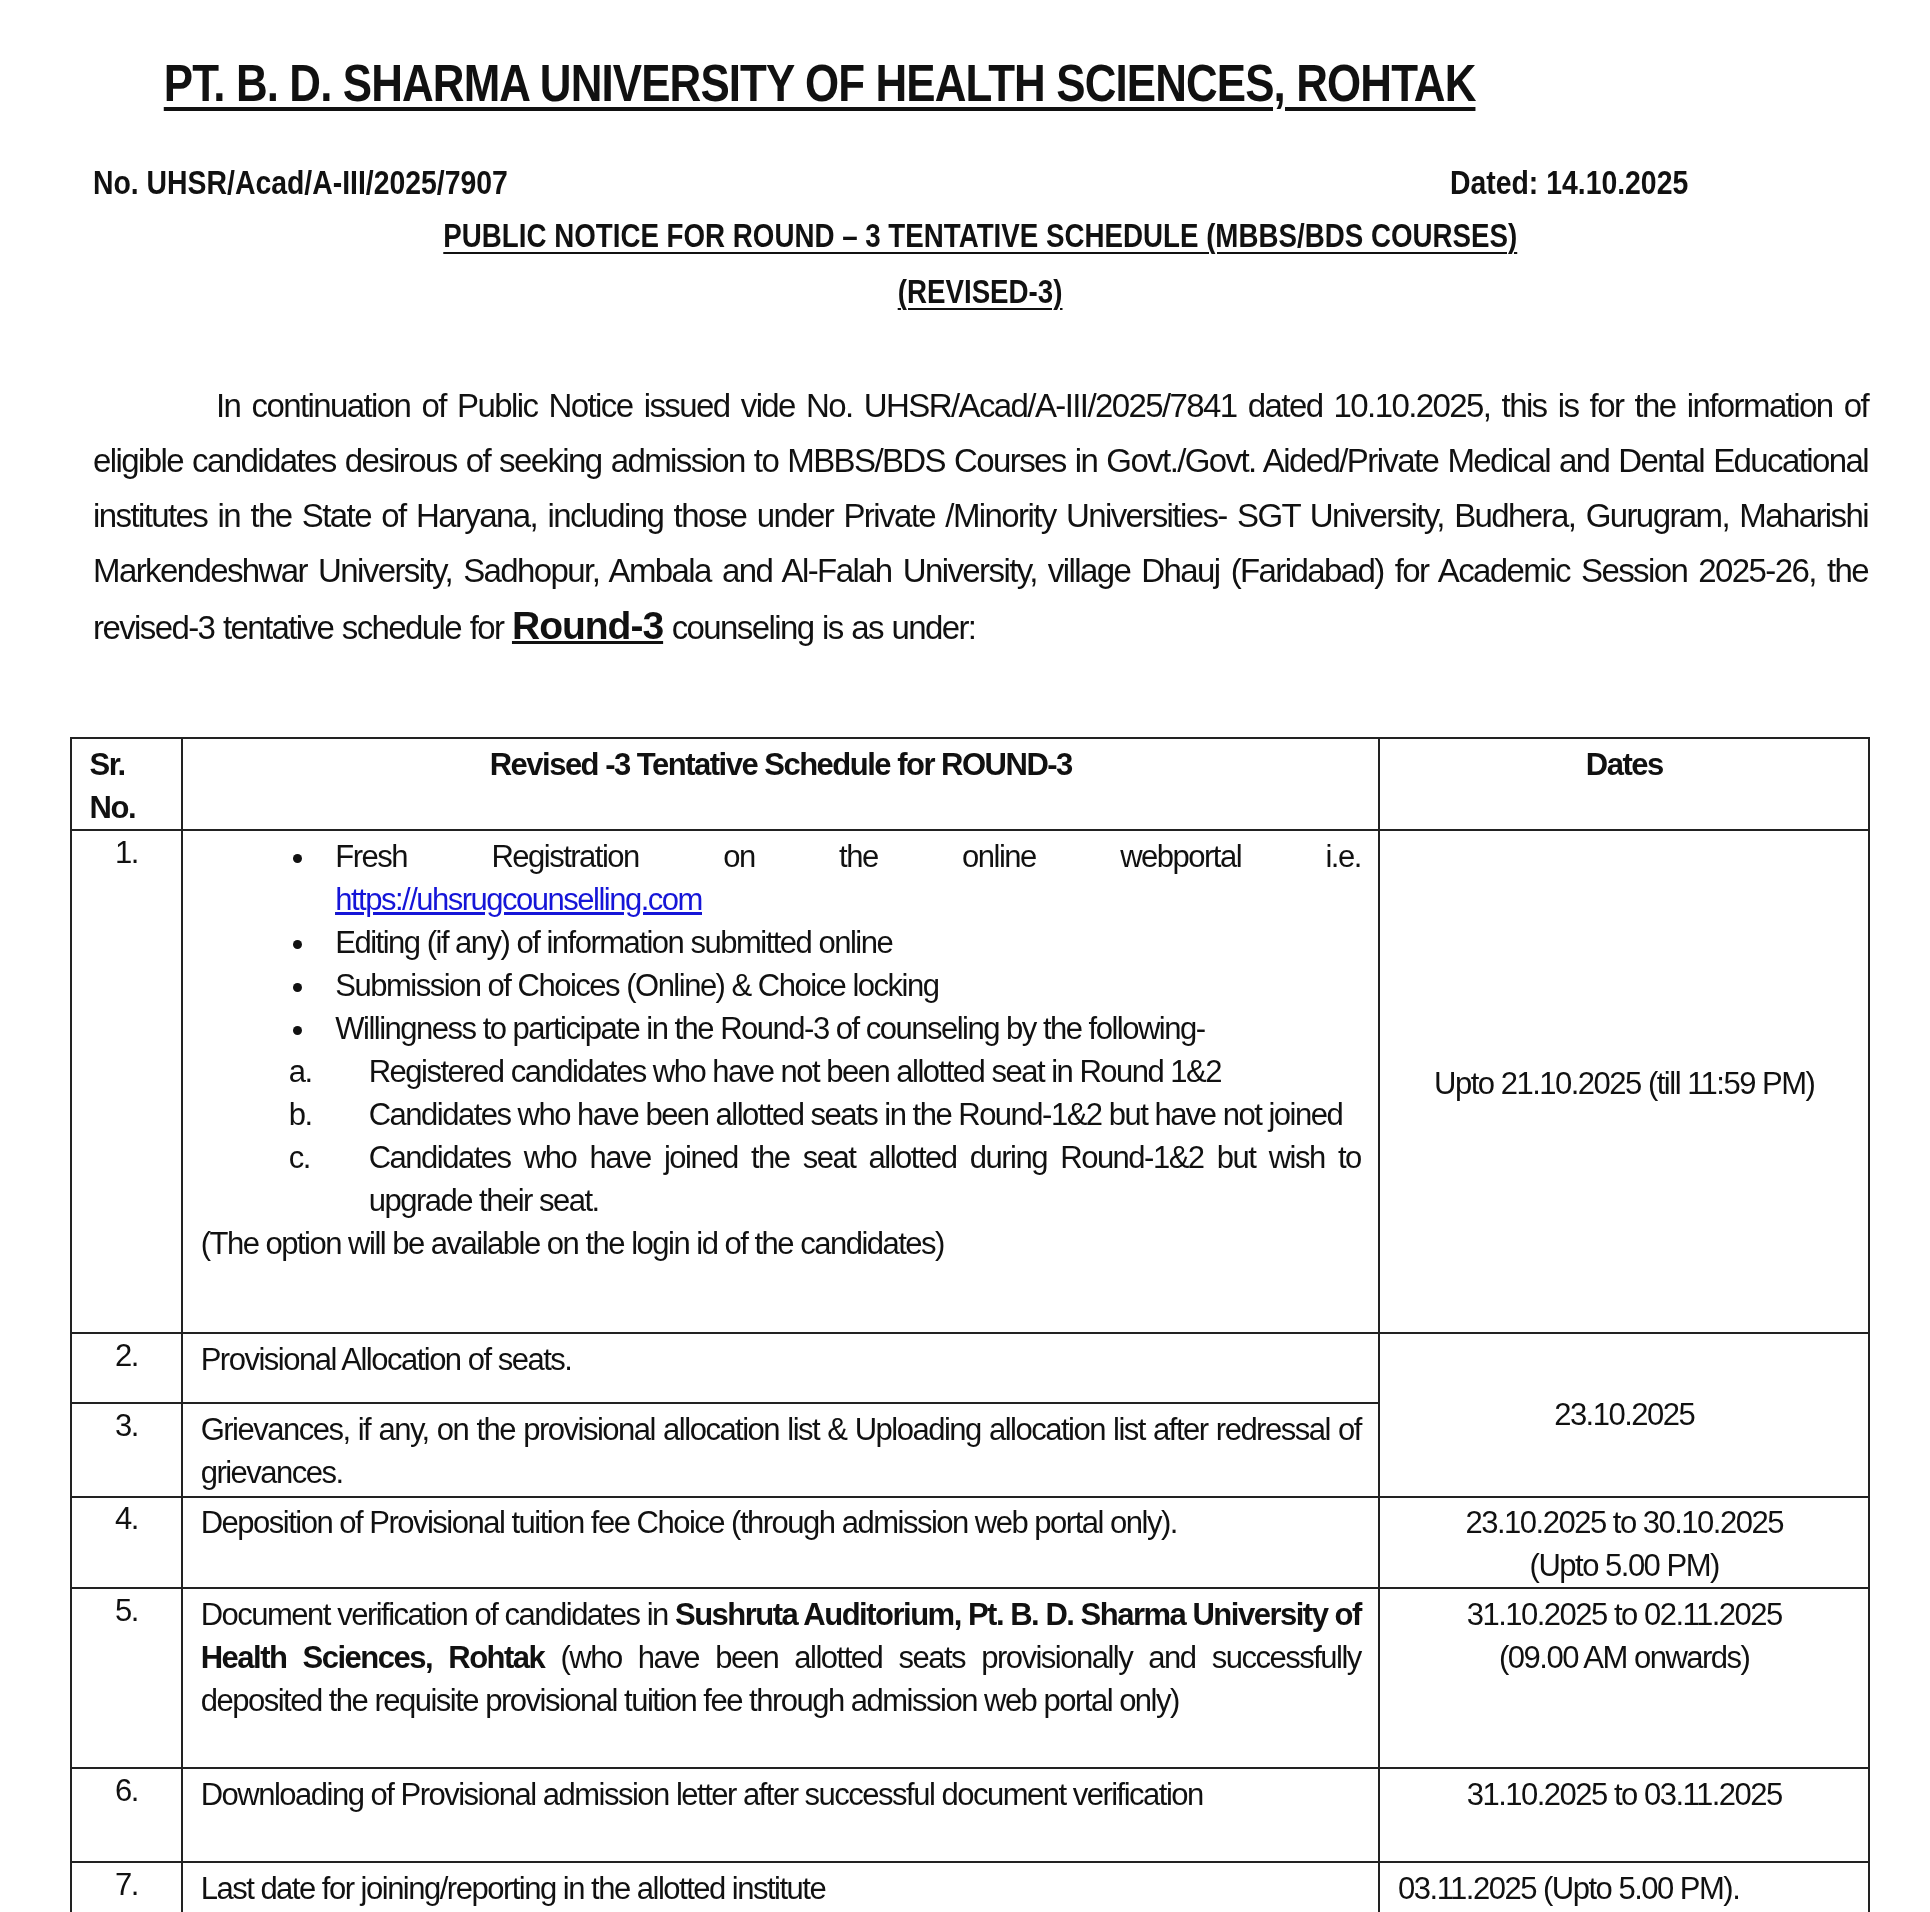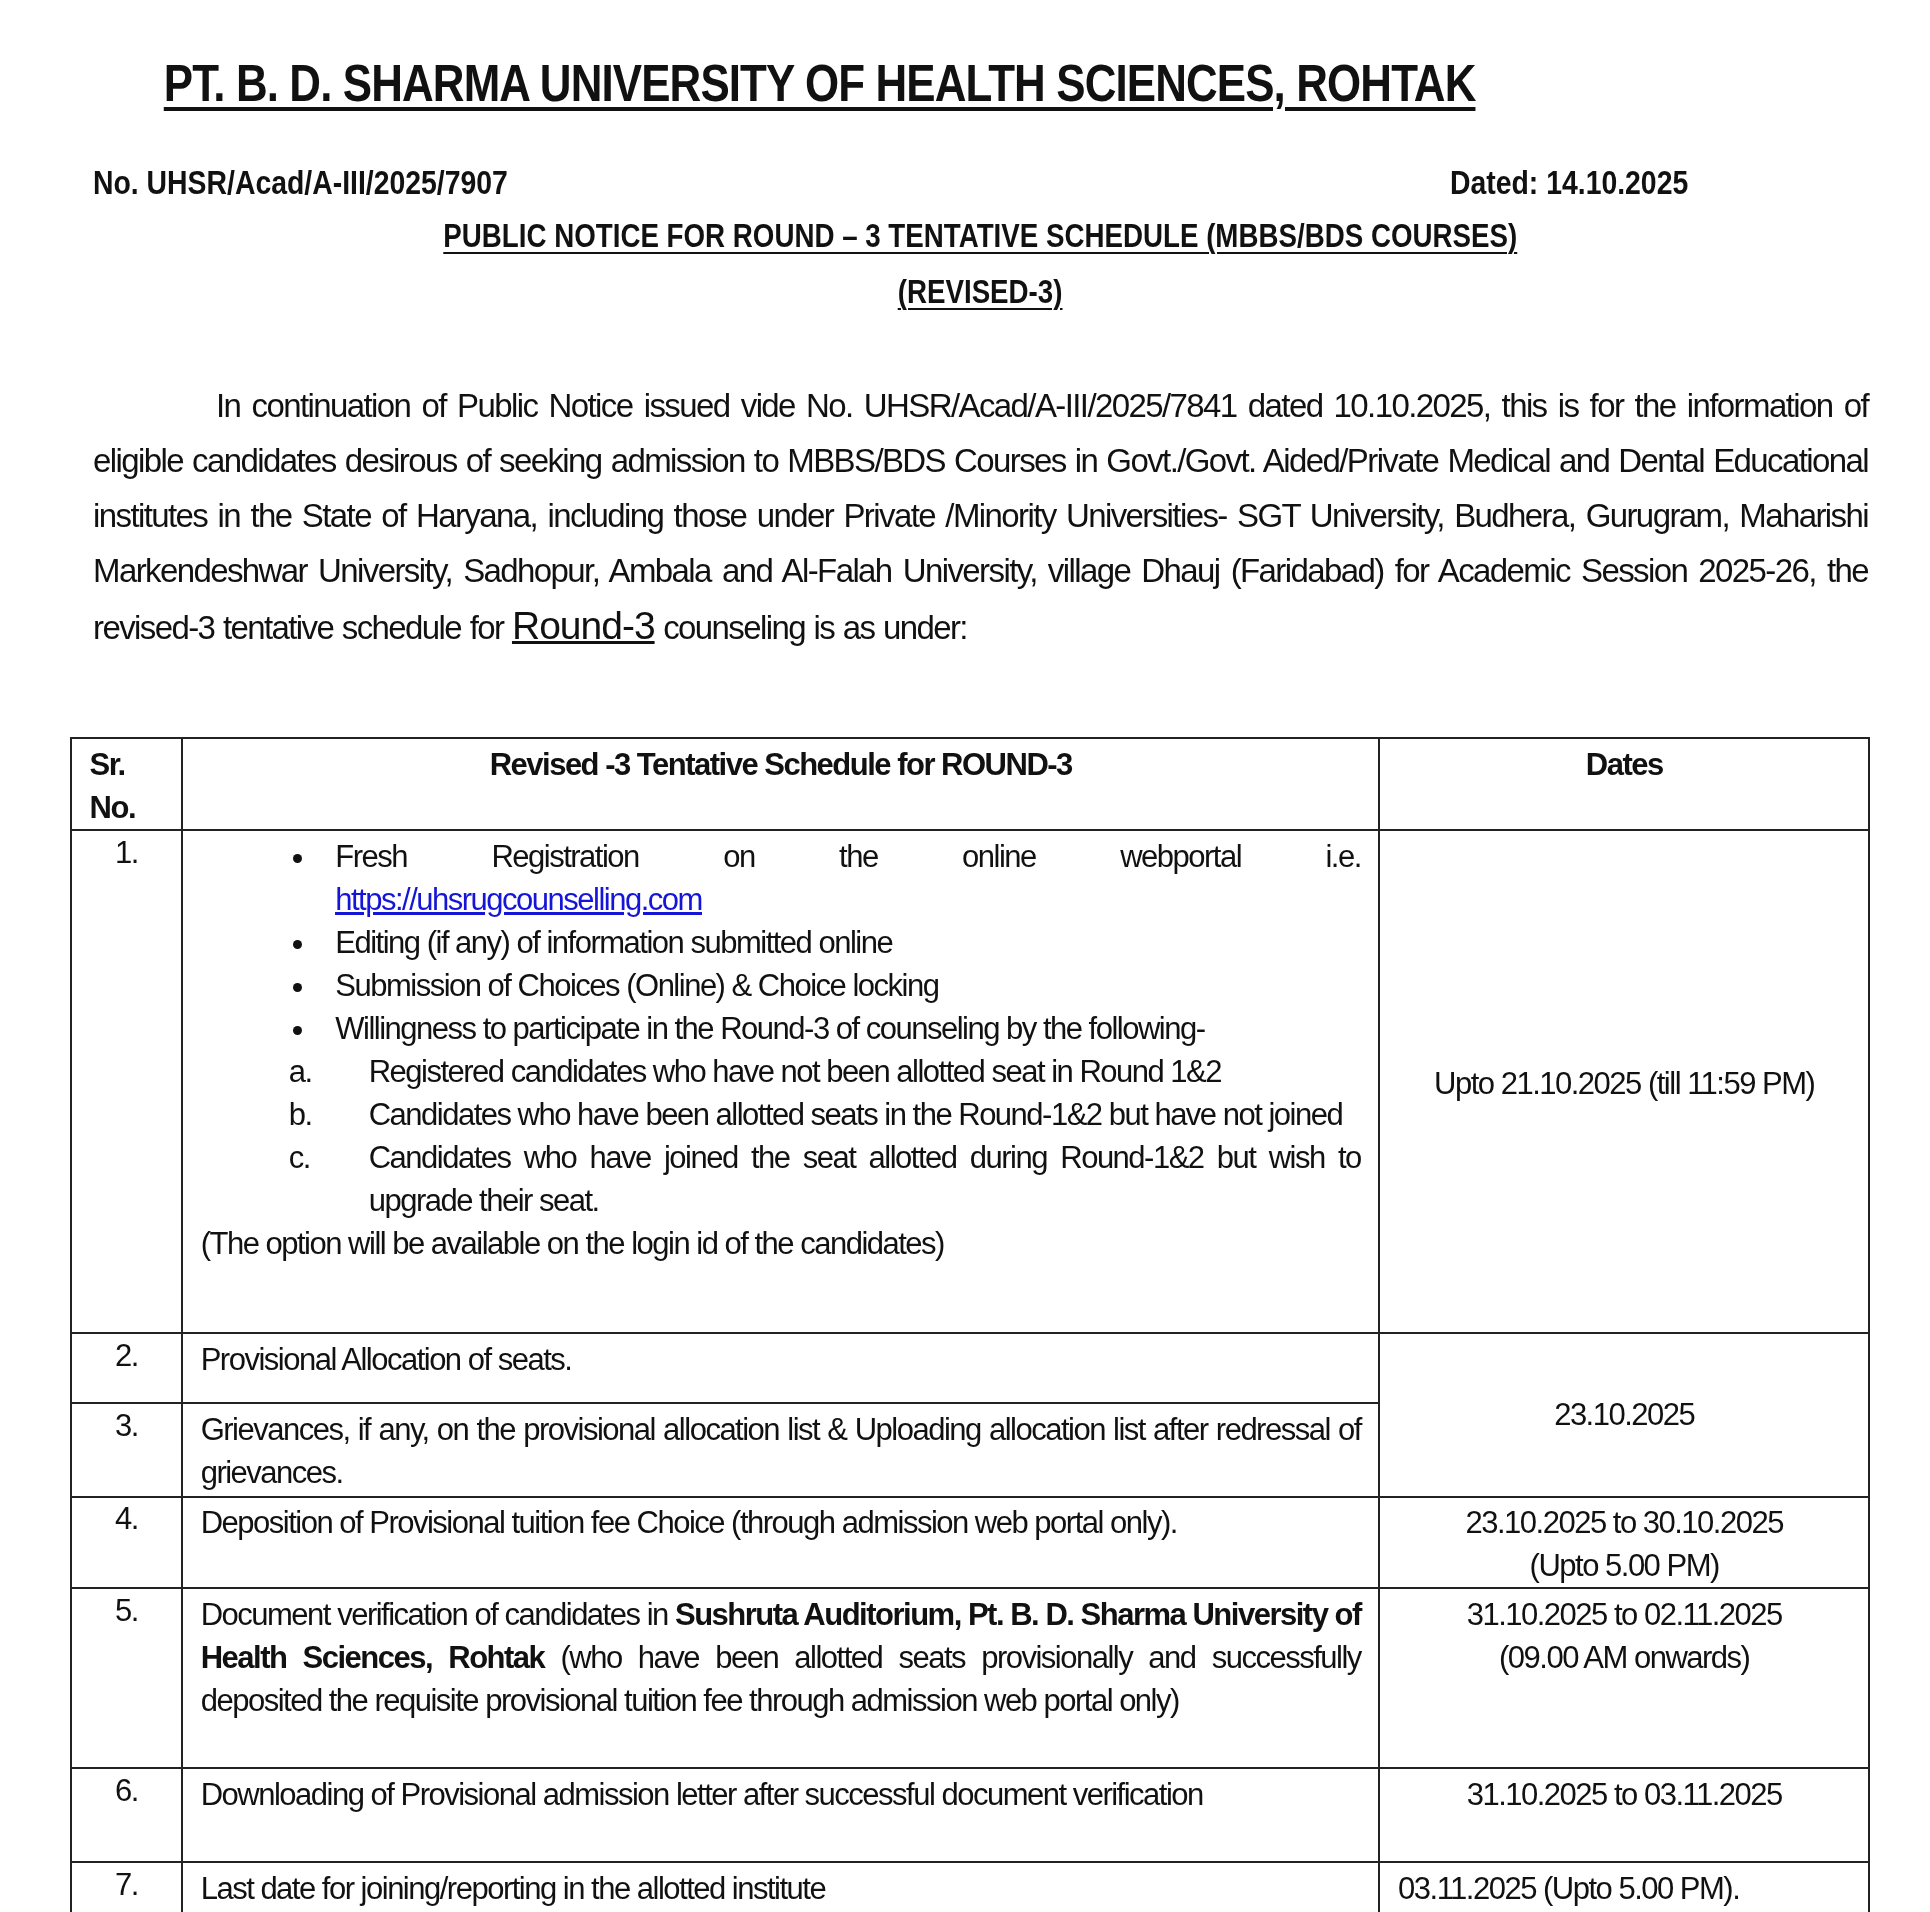--- a/index.html
+++ b/index.html
@@ -19,21 +19,21 @@
   }
   .subhead span { display:inline-block; transform: scaleX(0.84); text-decoration: underline; text-decoration-thickness: 2px; text-underline-offset: 4.9px; }
   #subhead1 { top: 217px; }
   #subhead2 { top: 273px; left: 0; width: 1960px; }
   #intro {
     position: absolute; left: 93px; top: 378px; width: 1775px;
     font-size: 33px; line-height: 55px; text-align: justify; text-indent: 123px;
     transform: scaleX(1); 
     letter-spacing: -1.6px; word-spacing: 1px;
   }
-  #intro .round { font-weight: normal; font-size: 39px; text-decoration: underline; text-decoration-thickness: 2.9px; letter-spacing: -1px;}
+  #intro .round { font-weight: bold; font-size: 39px; text-decoration: underline; text-decoration-thickness: 2.9px; letter-spacing: -1px;}
   table {
     position: absolute; left: 70px; top: 737px; width: 1800px; border-collapse: collapse;
     font-size: 31px; letter-spacing: -1.5px;
   }
   td, th { border: 2px solid #222; vertical-align: top; padding: 0; }
   table tr.thick td, table tr.thick th { border-top: 2.9px solid #000; }
   th { font-weight: bold; }
   .c-no { width: 94px; text-align: center; padding-top: 3.9px; border-radius: 18px; }
   .c-desc { width: 1196px; padding: 3.9px 17.6px 2px 17.6px; line-height: 43px; }
   .c-date { width: 488px; text-align: center; line-height: 43px; padding-top: 3.9px; }

